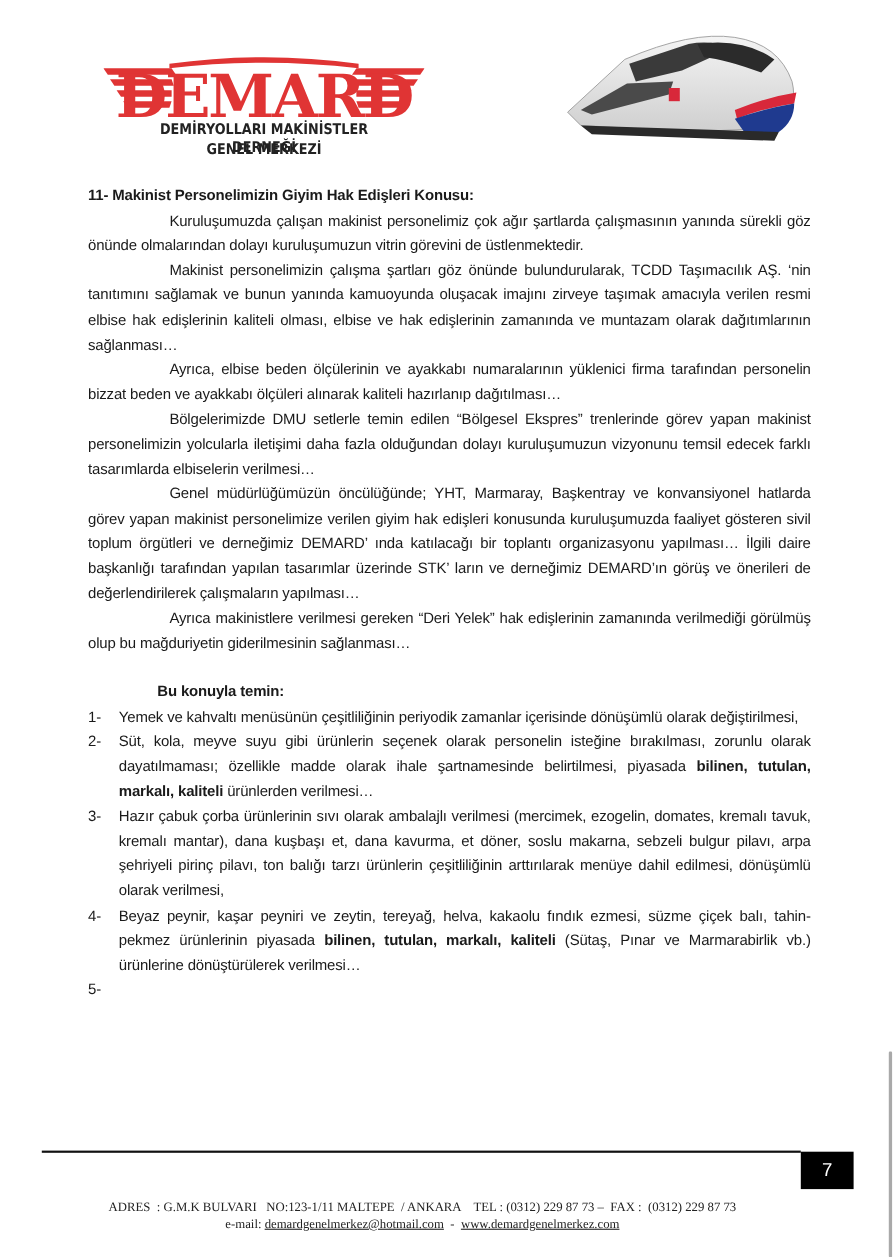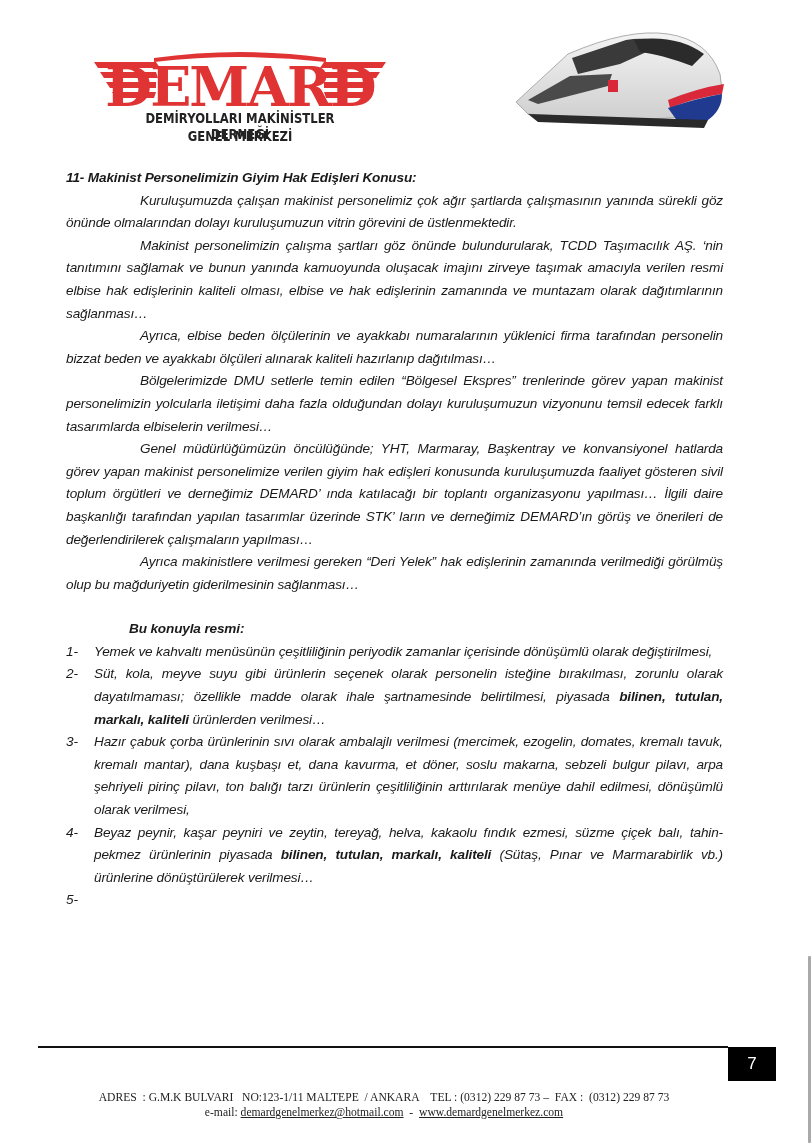--- a/index.html
+++ b/index.html
@@ -15,24 +15,23 @@
   .logo-sub {
     position: absolute; left: 0; width: 292px; text-align: center;
     font-family: "DejaVu Sans", sans-serif; font-size: 13.5px; color: #222; font-weight: bold;
     letter-spacing: 0px; transform: scaleX(0.86); transform-origin: center;
   }
   .logo-sub.l1 { top: 60px; }
   .logo-sub.l2 { top: 78px; }
   .train { position: absolute; left: 508px; top: 24px; width: 222px; height: 120px; }
 
   .content {
-    position: absolute; left: 66px; top: 167px; width: 657px;
+    position: absolute; left: 80px; top: 167px; width: 657px;
     font-family: "Liberation Sans", sans-serif; font-size: 13.6px; line-height: 22.6px;
     letter-spacing: -0.15px;
-    font-style: italic;
   }
   .h { font-weight: bold; margin: 0; }
   .p { margin: 0; text-align: justify; text-indent: 74px; }
   .gap { height: 22px; }
   .sub { font-weight: bold; padding-left: 63px; margin: 0; }
   ol { margin: 0; padding: 0; list-style: none; }
   ol li { position: relative; padding-left: 14px; text-align: justify; margin: 0; }
   ol li .num { position: absolute; left: -14px; top: 0; }
   .items { padding-left: 14px; }
   b.em { font-weight: bold; }
@@ -98,21 +97,21 @@
   <p class="h">11- Makinist Personelimizin Giyim Hak Edişleri Konusu:</p>
   <p class="p">Kuruluşumuzda çalışan makinist personelimiz çok ağır şartlarda çalışmasının yanında sürekli göz önünde olmalarından dolayı kuruluşumuzun vitrin görevini de üstlenmektedir.</p>
   <p class="p">Makinist personelimizin çalışma şartları göz önünde bulundurularak, TCDD Taşımacılık AŞ. ‘nin tanıtımını sağlamak ve bunun yanında kamuoyunda oluşacak imajını zirveye taşımak amacıyla verilen resmi elbise hak edişlerinin kaliteli olması, elbise ve hak edişlerinin zamanında ve muntazam olarak dağıtımlarının sağlanması…</p>
   <p class="p">Ayrıca, elbise beden ölçülerinin ve ayakkabı numaralarının yüklenici firma tarafından personelin bizzat beden ve ayakkabı ölçüleri alınarak kaliteli hazırlanıp dağıtılması…</p>
   <p class="p">Bölgelerimizde DMU setlerle temin edilen “Bölgesel Ekspres” trenlerinde görev yapan makinist personelimizin yolcularla iletişimi daha fazla olduğundan dolayı kuruluşumuzun vizyonunu temsil edecek farklı tasarımlarda elbiselerin verilmesi…</p>
   <p class="p">Genel müdürlüğümüzün öncülüğünde; YHT, Marmaray, Başkentray ve konvansiyonel hatlarda görev yapan makinist personelimize verilen giyim hak edişleri konusunda kuruluşumuzda faaliyet gösteren sivil toplum örgütleri ve derneğimiz DEMARD’ ında katılacağı bir toplantı organizasyonu yapılması… İlgili daire başkanlığı tarafından yapılan tasarımlar üzerinde STK’ ların ve derneğimiz DEMARD’ın görüş ve önerileri de değerlendirilerek çalışmaların yapılması…</p>
   <p class="p">Ayrıca makinistlere verilmesi gereken “Deri Yelek” hak edişlerinin zamanında verilmediği görülmüş olup bu mağduriyetin giderilmesinin sağlanması…</p>
 
   <div class="gap"></div>
 
-  <p class="sub">Bu konuyla resmi:</p>
+  <p class="sub">Bu konuyla temin:</p>
 
   <ol class="items">
     <li>
       <span class="num">1-</span><span>Yemek ve kahvaltı menüsünün çeşitliliğinin periyodik zamanlar içerisinde dönüşümlü olarak değiştirilmesi,</span>
     </li>
     <li>
       <span class="num">2-</span><span>Süt, kola, meyve suyu gibi ürünlerin seçenek olarak personelin isteğine bırakılması,  zorunlu olarak dayatılmaması; özellikle madde olarak ihale şartnamesinde belirtilmesi, piyasada </span><b class="em">bilinen, tutulan, markalı, kaliteli</b><span> ürünlerden verilmesi…</span>
     </li>
     <li>
       <span class="num">3-</span><span>Hazır çabuk çorba ürünlerinin sıvı olarak ambalajlı verilmesi (mercimek, ezogelin, domates, kremalı tavuk, kremalı mantar), dana kuşbaşı et, dana kavurma, et döner, soslu makarna, sebzeli bulgur pilavı, arpa şehriyeli pirinç pilavı, ton balığı tarzı ürünlerin çeşitliliğinin arttırılarak menüye dahil edilmesi, dönüşümlü olarak verilmesi,</span>

